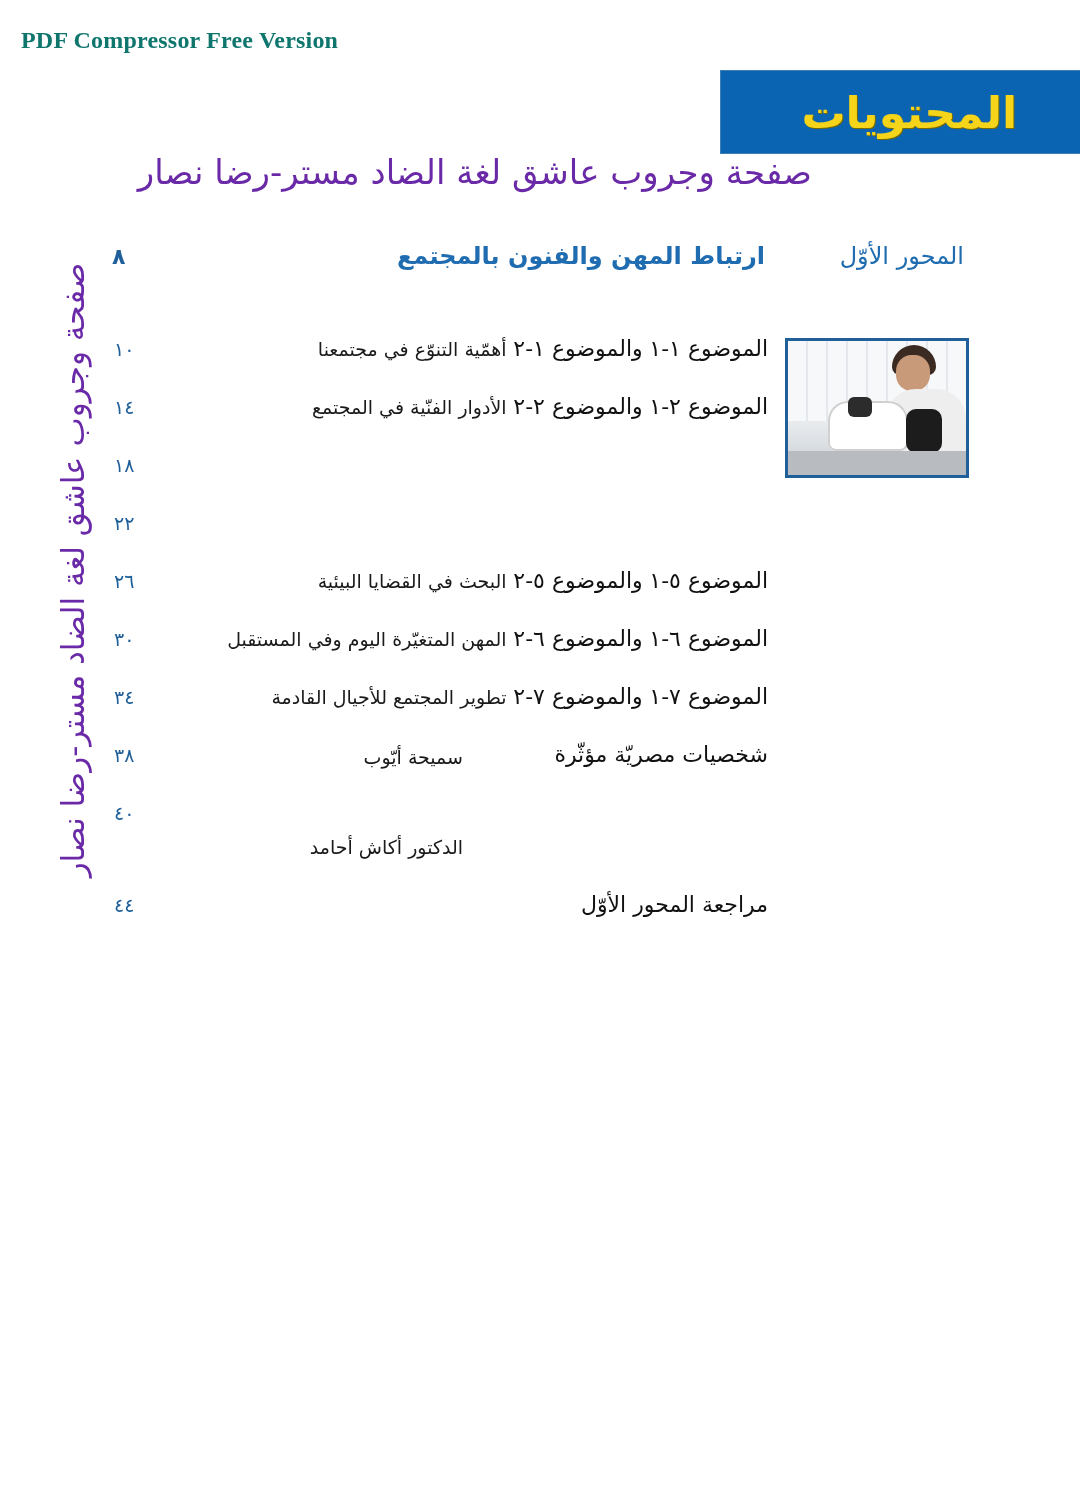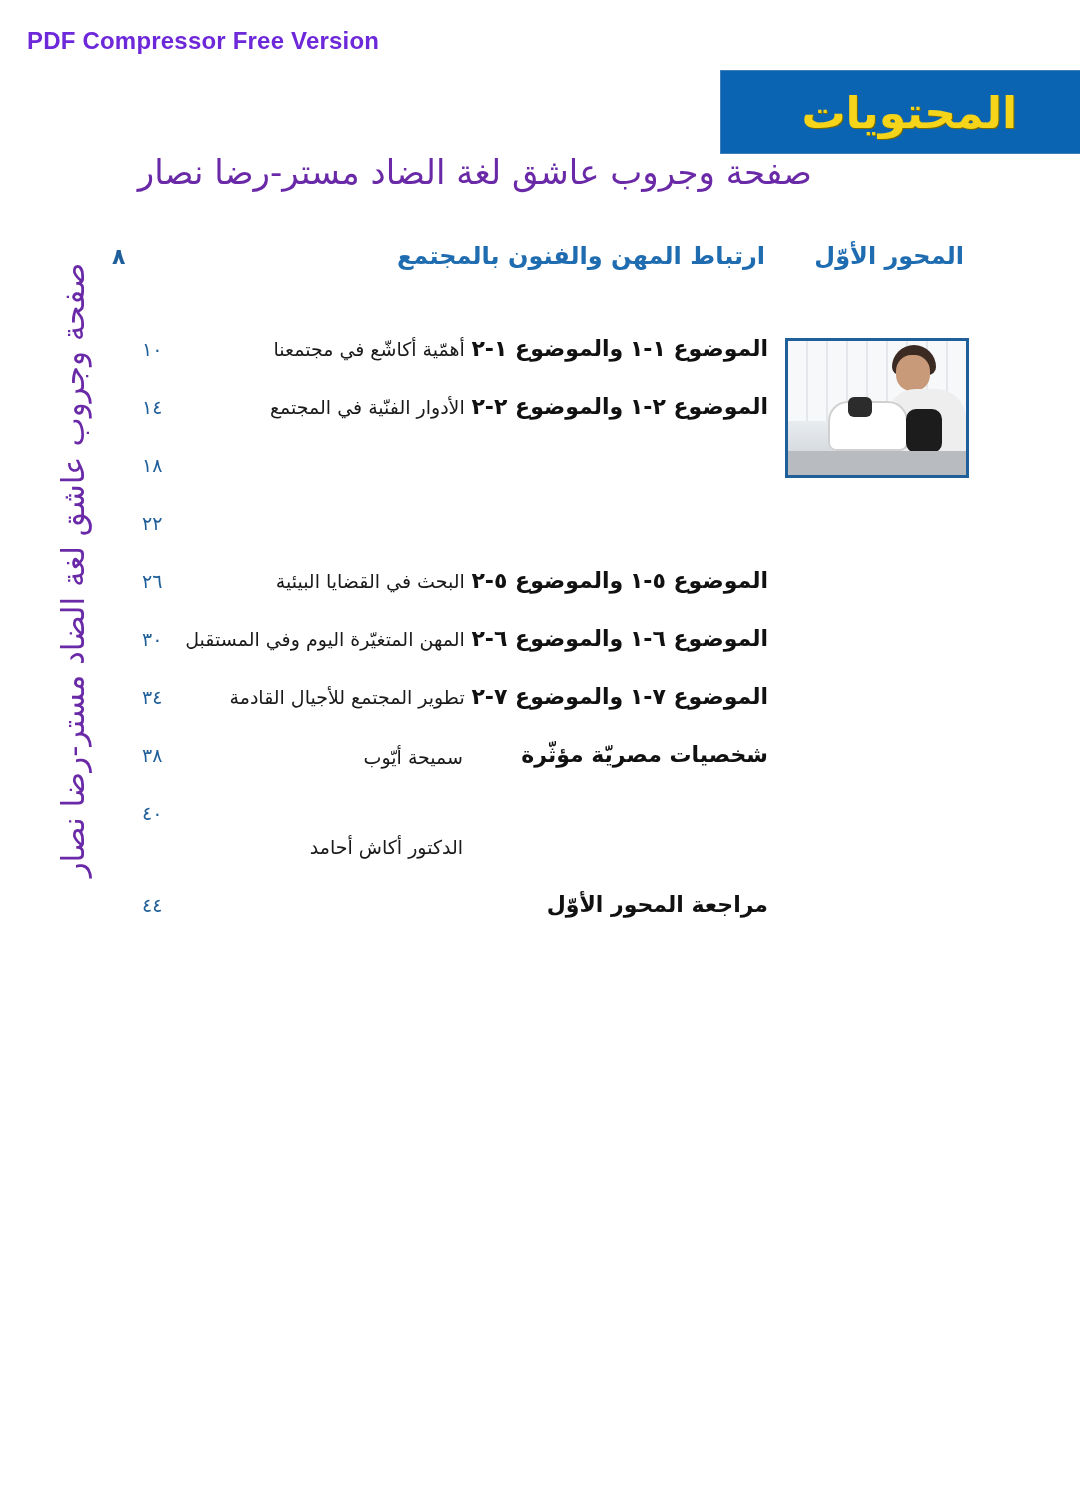--- a/index.html
+++ b/index.html
@@ -9,26 +9,26 @@
     }
     body {
       width: 1080px;
       height: 1507px;
       position: relative;
       overflow: hidden;
       font-family: "DejaVu Sans", sans-serif;
     }
     .watermark {
       position: absolute;
-      left: 27px;
+      left: 21px;
       top: 27px;
-      font-family: Liberation Sans, sans-serif;
+      font-family: Liberation Serif, serif;
       font-weight: bold;
       font-size: 24px;
-      color: #6d28d9;
+      color: #0f766e;
       letter-spacing: 0.2px;
     }
     .title-band {
       position: absolute;
       left: 720px;
       top: 70px;
       width: 413px;
       height: 84px;
       background: #0a64b2;
       box-shadow: 0 0 0 1px #3e7fb8 inset;
@@ -79,21 +79,21 @@
       left: 100px;
       width: 870px;
       height: 40px;
       direction: rtl;
     }
     .axis-label {
       position: absolute;
       right: 6px;
       top: 0;
       color: #1f6cb0;
-      font-weight: bold;
+      font-weight: normal;
       font-size: 24px;
     }
     .axis-title {
       position: absolute;
       right: 205px;
       top: 0;
       color: #1f6cb0;
       font-weight: bold;
       font-size: 24px;
       white-space: nowrap;
@@ -179,21 +179,21 @@
     }
     .toc-main {
       position: absolute;
       right: 0;
       top: 4px;
       white-space: nowrap;
       font-size: 21px;
       color: #111;
     }
     .toc-main .bold {
-      font-weight: bold;
+      font-weight: normal;
       font-size: 22px;
     }
     .toc-main .plain {
       font-weight: normal;
       font-size: 19px;
       color: #1a1a1a;
     }
     .toc-sub {
       position: absolute;
       right: 305px;
@@ -210,21 +210,20 @@
       color: #1a1a1a;
       white-space: nowrap;
     }
     .toc-page {
       position: absolute;
       left: 14px;
       top: 6px;
       font-size: 19px;
       color: #1f5f9a;
       direction: ltr;
-      margin-left: 28px;
     }
   </style>
 </head>
 <body>
 
 <div class="watermark">PDF Compressor Free Version</div>
 
 <div class="title-band">
   <span>المحتويات</span>
 </div>
@@ -251,21 +250,21 @@
   <div class="glove"></div>
   <div class="table"></div>
 </div>
 
 <div class="toc">
 
   <div class="toc-row">
     <div class="toc-main">
       <span class="bold">الموضوع ١-١</span>
       <span class="bold">والموضوع ١-٢</span>
-      <span class="plain">أهمّية أكاشّع في مجتمعنا</span>
+      <span class="plain">أهمّية التنوّع في مجتمعنا</span>
     </div>
     <span class="toc-page">١٠</span>
   </div>
 
   <div class="toc-row">
     <div class="toc-main">
       <span class="bold">الموضوع ٢-١</span>
       <span class="bold">والموضوع ٢-٢</span>
       <span class="plain">الأدوار الفنّية في المجتمع</span>
     </div>

